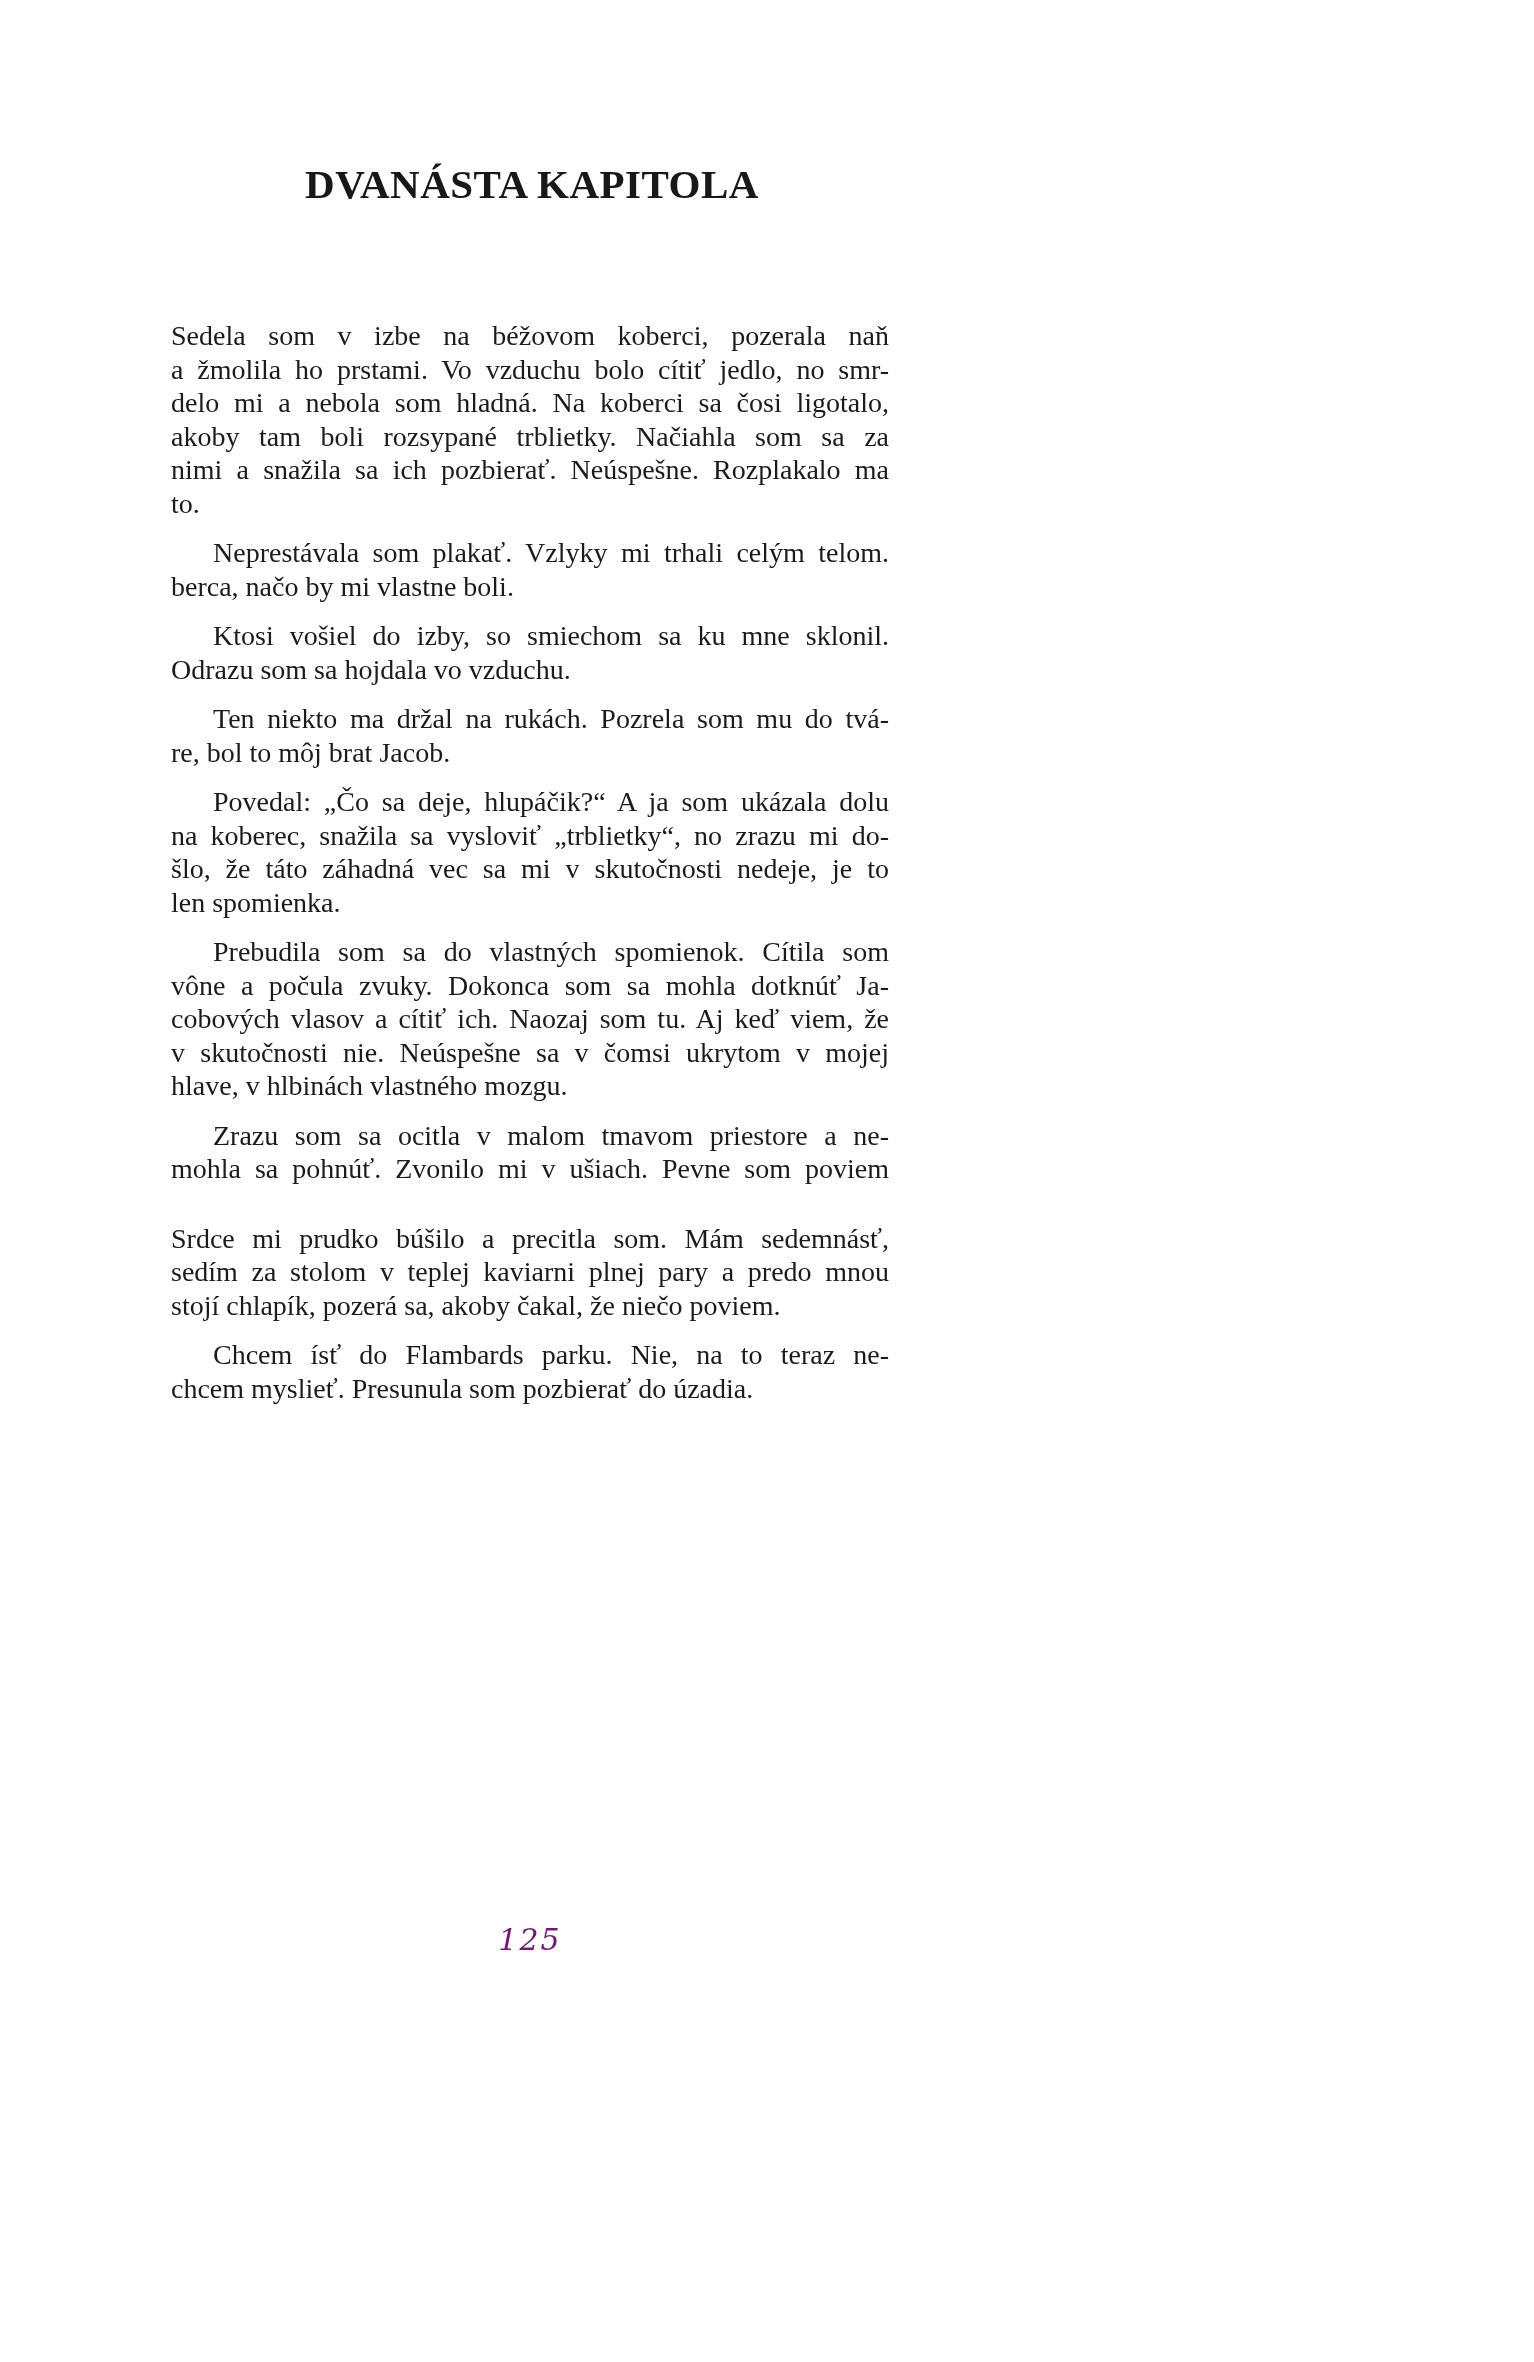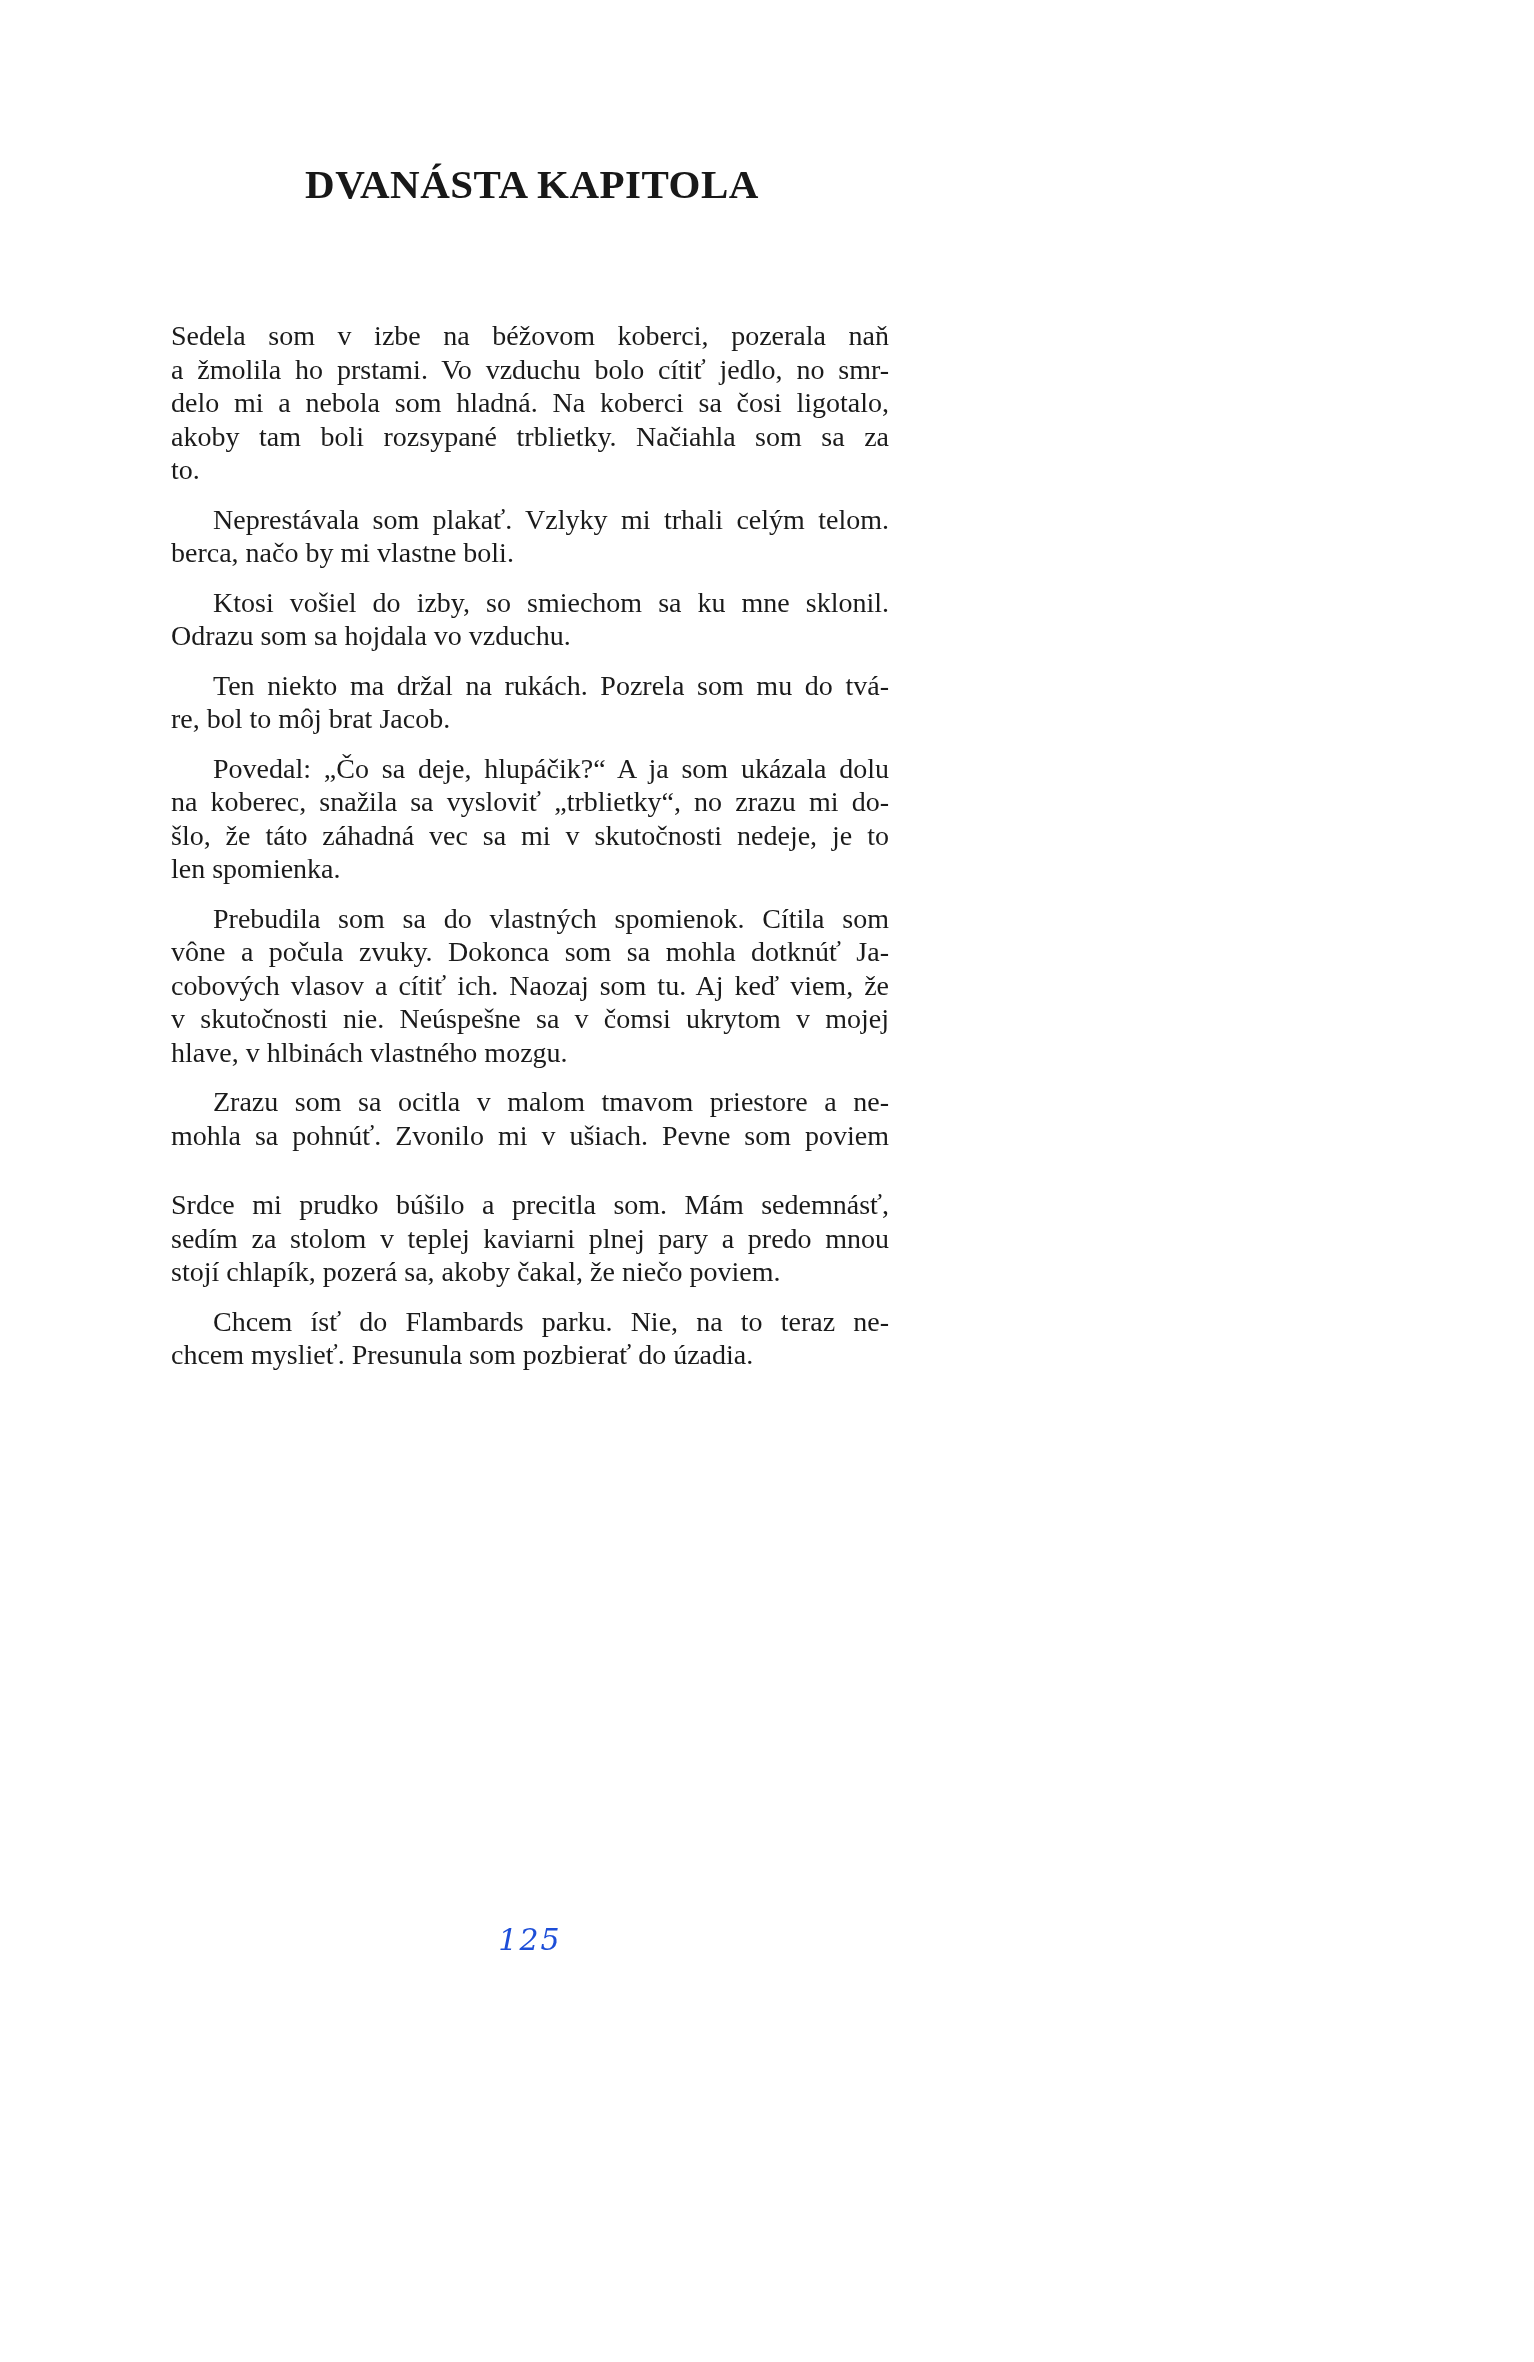--- a/index.html
+++ b/index.html
@@ -62,35 +62,36 @@
   .page-number {
     position: absolute;
     top: 1922px;
     left: 155px;
     width: 750px;
     text-align: center;
     font-family: "DejaVu Serif", serif;
     font-style: italic;
     font-size: 30px;
     letter-spacing: 2px;
-    color: #1d4ed8;
+    color: #701a75;
   }
 </style>
 </head>
 <body>
 
 <div class="page">
   <h1 class="chapter-title">DVANÁSTA KAPITOLA</h1>
 
   <div class="body-text">
       <div class="paragraph">
         <div class="line">Sedela som v izbe na béžovom koberci, pozerala naň</div>
         <div class="line">a žmolila ho prstami. Vo vzduchu bolo cítiť jedlo, no smr-</div>
         <div class="line">delo mi a nebola som hladná. Na koberci sa čosi ligotalo,</div>
         <div class="line">akoby tam boli rozsypané trblietky. Načiahla som sa za</div>
+        <div class="line">nimi a snažila sa ich pozbierať. Neúspešne. Rozplakalo ma</div>
         <div class="line last">to.</div>
       </div>
       <div class="paragraph">
         <div class="line indent">Neprestávala som plakať. Vzlyky mi trhali celým telom.</div>
         <div class="line last">berca, načo by mi vlastne boli.</div>
       </div>
       <div class="paragraph">
         <div class="line indent">Ktosi vošiel do izby, so smiechom sa ku mne sklonil.</div>
         <div class="line last">Odrazu som sa hojdala vo vzduchu.</div>
       </div>

